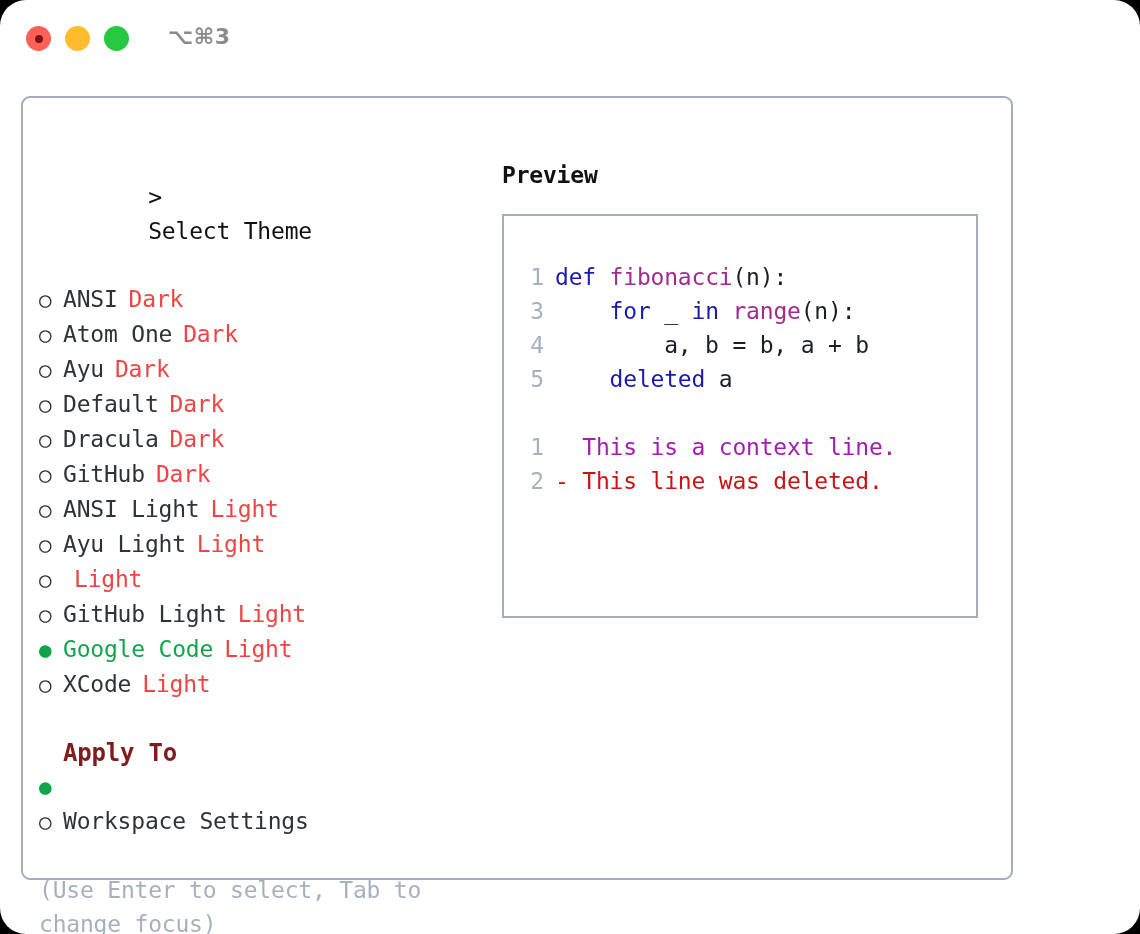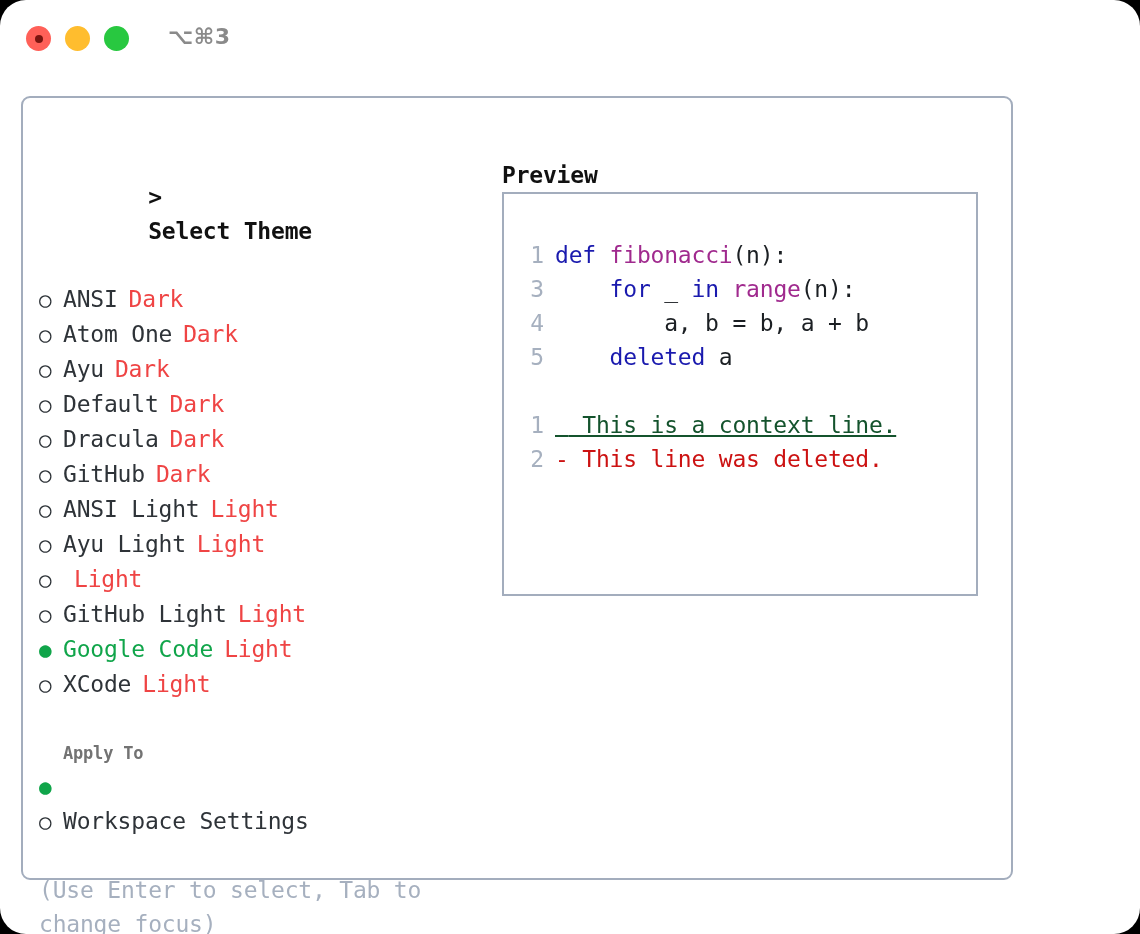--- a/index.html
+++ b/index.html
@@ -89,21 +89,21 @@
   
   .left-col {
     position: absolute;
     left: 16px;
     top: 48px;
     width: 440px;
   }
 
   .section-header {
     font-size: 23px;
-    font-weight: 700;
+    font-weight: 400;
     color: #111111;
     line-height: 34px;
     white-space: pre;
     letter-spacing: -0.2px;
   }
   .section-header .caret { color: #111111; }
 
   .opt-row {
     display: flex;
     align-items: baseline;
@@ -124,23 +124,23 @@
   .opt-row.selected .bullet { color: #10a54a; }
   .opt-label { color: inherit; }
   .opt-tag {
     color: #ef4444;
     margin-left: 11px;
   }
 
   .group-spacer { height: 34px; }
 
   .group-title {
-    font-size: 17px;
+    font-size: 24px;
     font-weight: 700;
-    color: #737373;
+    color: #7f1d1d;
     line-height: 34px;
     padding-left: 24px;
     white-space: pre;
     letter-spacing: -0.2px;
   }
 
   .hint {
     margin-top: 34px;
     font-size: 23px;
     line-height: 34px;
@@ -160,20 +160,21 @@
   .preview-title {
     font-size: 23px;
     font-weight: 700;
     color: #111111;
     line-height: 34px;
     white-space: pre;
     letter-spacing: -0.2px;
   }
 
   .preview-box {
+    margin-top: 22px;
     width: 476px;
     height: 404px;
     border: 2px solid #a3adbd;
     box-sizing: border-box;
     background: #ffffff;
     padding: 44px 0 6px 14px;
   }
 
   .code-line {
     font-size: 23px;
@@ -188,21 +189,21 @@
     text-align: right;
     color: #a6b0bf;
     margin-right: 11px;
   }
   .kw   { color: #1a1aae; }
   .fn   { color: #a02a8e; }
   .num  { color: #0b7a6e; }
   .pn   { color: #1b1f23; }
 
   .diff-gap { height: 34px; }
-  .diff-ctx { color: #14532d; text-decoration: underline; }
+  .diff-ctx { color: #a21caf; }
   .diff-del { color: #cc1212; }
   .diff-add { color: #0fc017; }
 </style>
 </head>
 <body>
 
 <div class="window">
 
   <div class="titlebar">
     <div class="lights">

